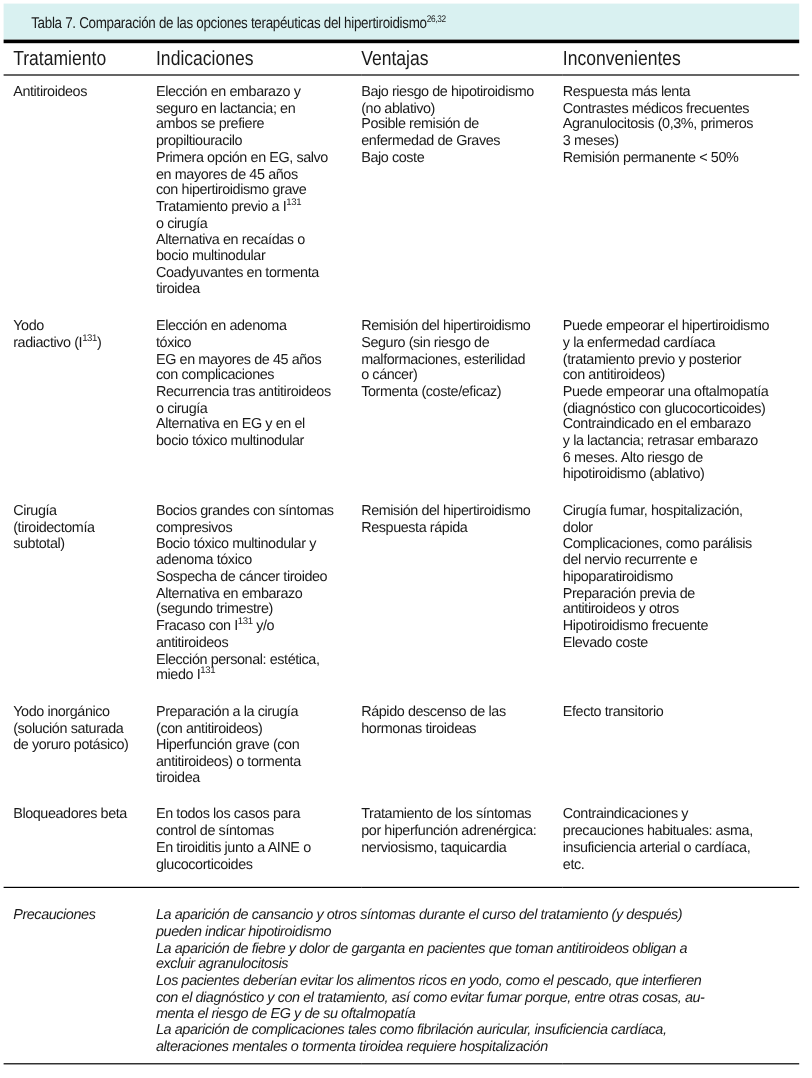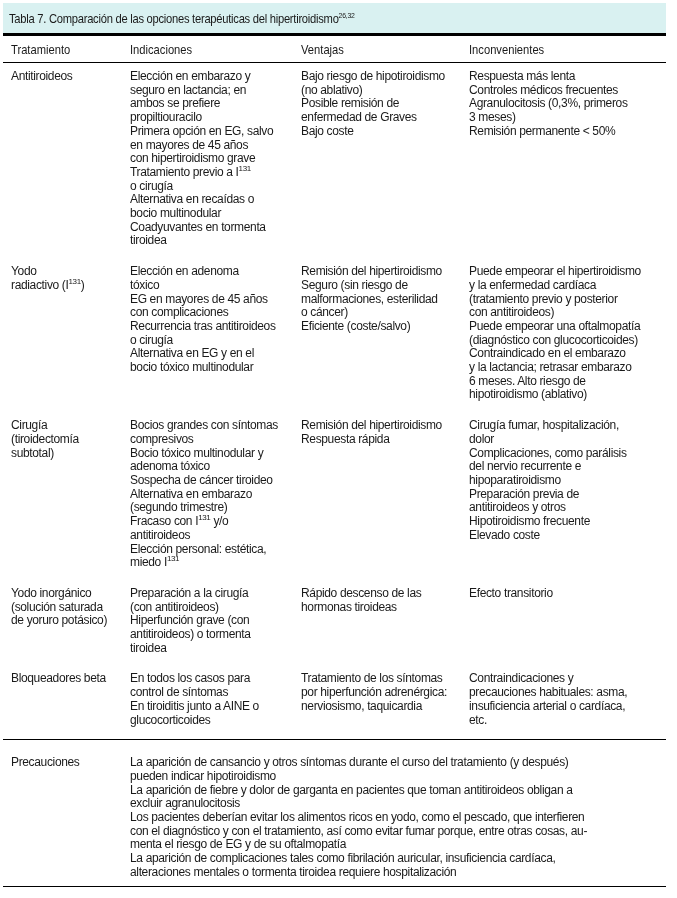--- a/index.html
+++ b/index.html
@@ -1,36 +1,36 @@
 <!DOCTYPE html>
 <html><head>
 <meta charset="utf-8">
 <style>
   html, body { margin:0; padding:0; background:#ffffff; }
   body { width:677px; height:898px; position:relative; overflow:hidden;
          font-family:"Liberation Sans", sans-serif; color:#1a1a1a; }
   .wrap { position:absolute; left:3px; top:3px; width:663px; }
   .title-band { background:#d9f1f1; height:30px; display:flex; align-items:center;
-                padding-left:6px; box-sizing:border-box; }
+                padding-left:23px; box-sizing:border-box; }
   .title { font-family:"Liberation Sans Narrow","Liberation Sans", sans-serif; font-size:13px;
            letter-spacing:-0.3px; transform:scaleX(0.86); transform-origin:left center; white-space:nowrap; }
   .title sup, .cell sup { font-size:8px; vertical-align:5px; line-height:0; }
   .title sup { font-size:8px; }
   .rule-thick { height:3px; background:#000; }
   table { border-collapse:collapse; width:663px; table-layout:fixed; }
-  th { text-align:left; font-weight:normal; font-size:13px; height:26px; padding:0 0 0 8px;
+  th { text-align:left; font-weight:normal; font-size:17px; height:26px; padding:0 0 0 8px;
        vertical-align:middle; white-space:nowrap; }
   th span { display:inline-block; transform:scaleX(0.86); transform-origin:left center; }
   td { vertical-align:top; font-size:12px; line-height:13.7px; padding:0; }
   td.c0 { padding-left:8px; }
   .cell { letter-spacing:-0.35px; }
   tr.body td { padding-top:5px; padding-bottom:12px;margin-top:36px; }
   tr.first td { padding-top:7px; }
   tr.tight td { padding-bottom:4px; }
-  tr.sep td { border-top:1px solid #000; padding-top:16px; padding-bottom:3px; }
+  tr.sep td { border-top:1px solid #000; padding-top:16px; padding-bottom:3px;font-style:italic; }
   tr.last td { border-bottom:1px solid #000; }
   .line { display:block; }
   .footnote sub, .cell sub { font-size:8px; vertical-align:-3px; line-height:0; }
 </style>
 </head>
 <body>
 
 <div class="wrap">
   <div class="title-band">
     <span class="title"><span>Tabla 7. Comparación de las opciones terapéuticas del hipertiroidismo</span><sup>26,32</sup></span>
@@ -74,21 +74,21 @@
           </td>
           <td class="cell c2">
             <span class="line">Bajo riesgo de hipotiroidismo</span>
             <span class="line">(no ablativo)</span>
             <span class="line">Posible remisión de</span>
             <span class="line">enfermedad de Graves</span>
             <span class="line">Bajo coste</span>
           </td>
           <td class="cell c3">
             <span class="line">Respuesta más lenta</span>
-            <span class="line">Controles médicos frecuentes</span>
+            <span class="line">Contrastes médicos frecuentes</span>
             <span class="line">Agranulocitosis (0,3%, primeros</span>
             <span class="line">3 meses)</span>
             <span class="line">Remisión permanente &lt; 50%</span>
           </td>
         </tr>
         <tr class="body">
           <td class="cell c0">
             <span class="line">Yodo</span>
             <span class="line">radiactivo (I<sup>131</sup>)</span>
           </td>
@@ -100,21 +100,21 @@
             <span class="line">Recurrencia tras antitiroideos</span>
             <span class="line">o cirugía</span>
             <span class="line">Alternativa en EG y en el</span>
             <span class="line">bocio tóxico multinodular</span>
           </td>
           <td class="cell c2">
             <span class="line">Remisión del hipertiroidismo</span>
             <span class="line">Seguro (sin riesgo de</span>
             <span class="line">malformaciones, esterilidad</span>
             <span class="line">o cáncer)</span>
-            <span class="line">Eficiente (coste/salvo)</span>
+            <span class="line">Tormenta (coste/eficaz)</span>
           </td>
           <td class="cell c3">
             <span class="line">Puede empeorar el hipertiroidismo</span>
             <span class="line">y la enfermedad cardíaca</span>
             <span class="line">(tratamiento previo y posterior</span>
             <span class="line">con antitiroideos)</span>
             <span class="line">Puede empeorar una oftalmopatía</span>
             <span class="line">(diagnóstico con glucocorticoides)</span>
             <span class="line">Contraindicado en el embarazo</span>
             <span class="line">y la lactancia; retrasar embarazo</span>

